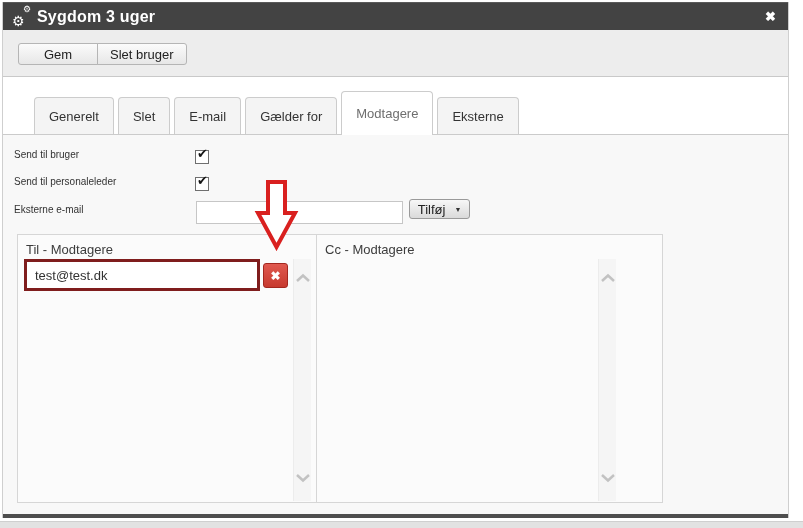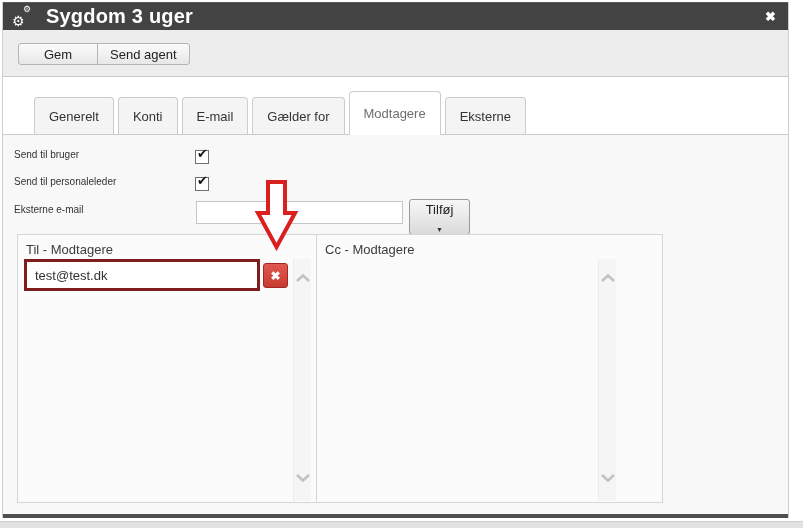--- a/index.html
+++ b/index.html
@@ -8,21 +8,21 @@
 
   .dialog { position:absolute; left:2px; top:2px; width:787px; height:516px;
             border-left:1px solid #cfcfcf; border-right:1px solid #cfcfcf; background:#f8f8f8; }
 
   
   .titlebar { height:28px; background:#434343; border-top:1px solid #5a5a5a;
               display:flex; align-items:center; padding:0 12px 0 9px; }
   .gears { position:relative; width:20px; height:18px; color:#fff; flex:none; }
   .gear-main { position:absolute; left:0; bottom:-2px; font-size:14px; line-height:14px; }
   .gear-sm   { position:absolute; right:1px; top:-3px; font-size:9px; line-height:9px; }
-  .win-title { color:#fff; font-weight:bold; font-size:20px; margin-left:14px; letter-spacing:0.2px; }
+  .win-title { color:#fff; font-weight:bold; font-size:16px; margin-left:5px; letter-spacing:0.2px; }
   .win-close { margin-left:auto; color:#fff; font-weight:bold; font-size:13px; cursor:pointer; }
 
   
   .toolbar { height:47px; background:#ededed; border-bottom:1px solid #c9c9c9; position:relative; }
   .tb-buttons { position:absolute; left:15px; top:13px; display:flex; }
   .tb-btn { height:22px; min-width:80px; padding:0 12px; font-size:13px; color:#222;
             background:linear-gradient(#fbfbfb,#e7e7e7); border:1px solid #b5b5b5;
             display:flex; align-items:center; justify-content:center; cursor:pointer; }
   .tb-btn:first-child { border-radius:3px 0 0 3px; }
   .tb-btn:last-child  { border-radius:0 3px 3px 0; margin-left:-1px; }
@@ -40,24 +40,24 @@
   .content { height:379px; background:#f8f8f8; position:relative; }
   .flabel { position:absolute; left:11px; font-size:10px; color:#333; }
 
   .checkbox { position:absolute; left:192px; width:14px; height:14px;
               border:1px solid #6f6f6f; background:#fff; cursor:pointer; }
   .checkmark { position:absolute; left:1px; top:-5px; font-size:13px; color:#141414; }
 
   .text-input { position:absolute; left:193px; top:66px; width:207px; height:23px;
                 border:1px solid #c6c6c6; background:#fff; padding:0 6px; font-size:13px; color:#333; }
 
-  .add-btn { position:absolute; left:406px; top:64px; width:61px; height:36px;
+  .add-btn { position:absolute; left:406px; top:64px; width:61px; height:20px;
              background:linear-gradient(#f7f7f7,#dadada); border:1px solid #9a9a9a; border-radius:3px;
              display:flex; align-items:center; justify-content:center; gap:9px;
-             font-size:13px; color:#222; cursor:pointer;flex-direction:column; }
+             font-size:13px; color:#222; cursor:pointer; }
   .caret { font-size:7px; color:#333; }
 
   
   .panel { position:absolute; top:99px; height:269px; background:#fbfbfb; border:1px solid #d6d6d6; }
   .panel-til { left:14px; width:318px; }
   .panel-cc  { left:313px; width:347px; }
   .panel-header { position:absolute; left:8px; top:7px; font-size:13px; color:#3c3c3c; }
 
   .item-box { position:absolute; left:6px; top:24px; width:236px; height:32px;
               background:#fff; border:3px solid #7f1d1d; display:flex; align-items:center;
@@ -91,29 +91,29 @@
       <span class="gear-main">⚙</span>
       <span class="gear-sm">⚙</span>
     </span>
     <span class="win-title">Sygdom 3 uger</span>
     <span class="win-close">✖</span>
   </div>
 
   <div class="toolbar">
     <div class="tb-buttons">
       <div class="tb-btn">Gem</div>
-      <div class="tb-btn">Send agent</div>
+      <div class="tb-btn">Slet bruger</div>
     </div>
   </div>
 
   <div class="tabstrip">
     <div class="tab-underline"></div>
     <div class="tabs">
       <div class="tab">Generelt</div>
-      <div class="tab">Konti</div>
+      <div class="tab">Slet</div>
       <div class="tab">E-mail</div>
       <div class="tab">Gælder for</div>
       <div class="tab active">Modtagere</div>
       <div class="tab">Eksterne</div>
     </div>
   </div>
 
   <div class="content">
 
     <div class="flabel" style="top:14px;">Send til bruger</div>

